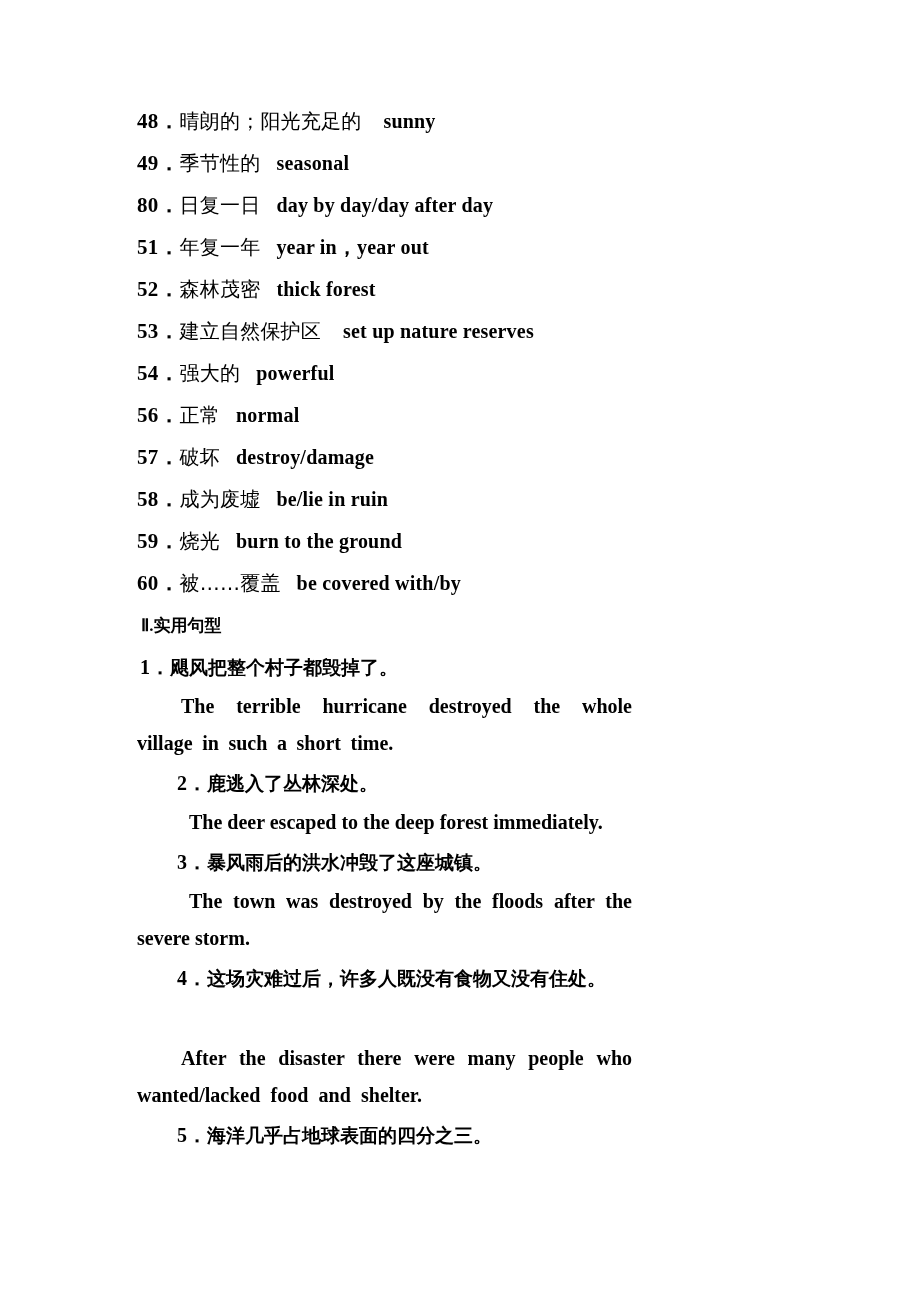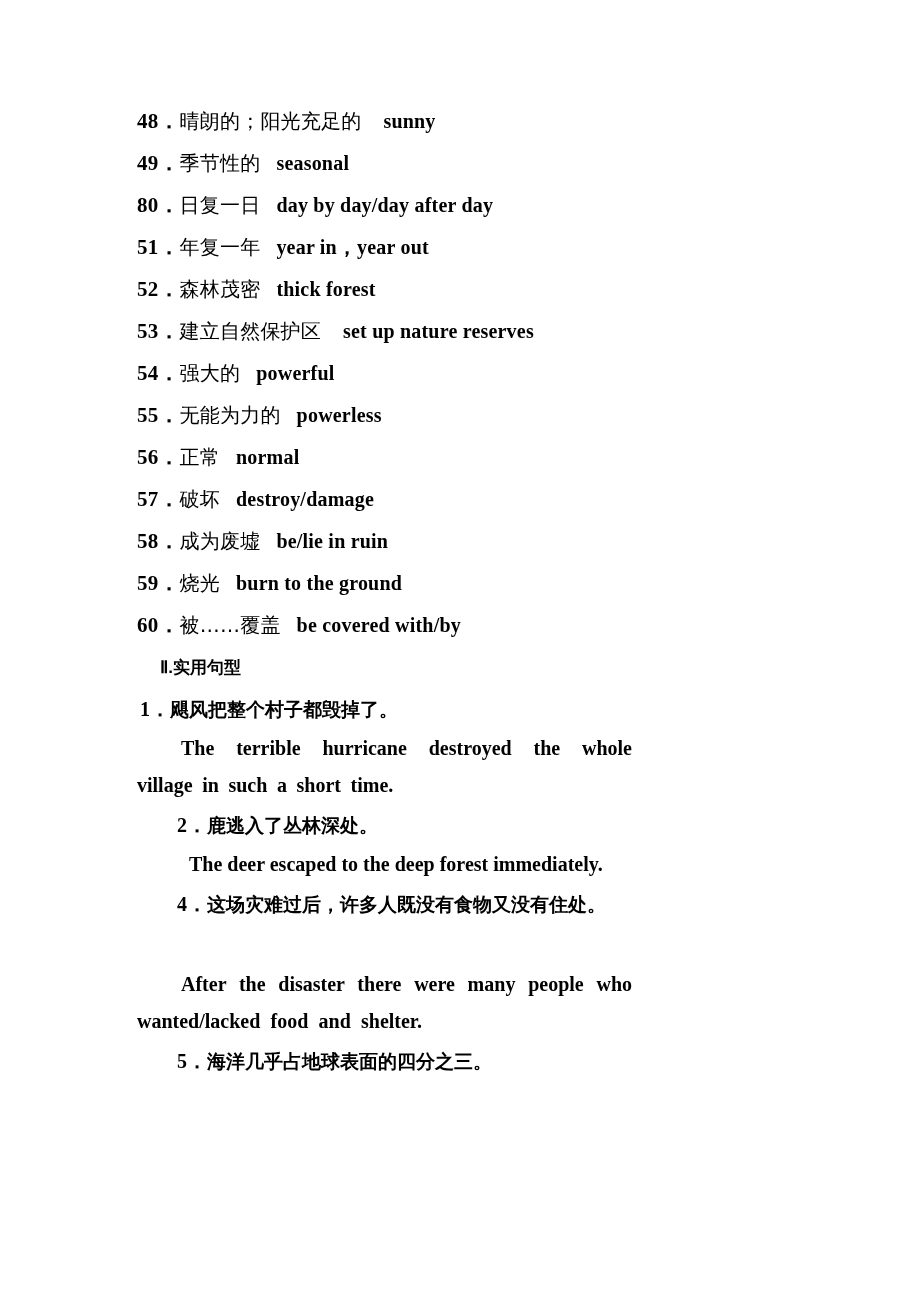--- a/index.html
+++ b/index.html
@@ -45,26 +45,26 @@
   }
   .vocab-item .en {
     font-family: "Liberation Serif", "DejaVu Serif", serif;
     font-weight: bold;
     font-size: 20px;
   }
   .gap-sm { display: inline-block; width: 16px; }
   .gap-md { display: inline-block; width: 22px; }
 
   .section-heading {
-    font-family: Liberation Sans, sans-serif;
+    font-family: Liberation Serif, serif;
     font-size: 17px;
     font-weight: bold;
     line-height: 40px;
     margin-top: 2px;
-    margin-left: 23px;
+    margin-left: 4px;
   }
   .sent-block {
     margin-top: 0;
   }
   .sent-cn {
     font-family: "DejaVu Sans", "Liberation Sans", sans-serif;
     font-size: 19px;
     font-weight: bold;
     line-height: 42px;
     margin-left: 3px;
@@ -120,23 +120,20 @@
     <li class="vocab-item">
       <span class="num">52．</span><span class="cn">森林茂密</span><span class="gap-sm"></span><span class="en">thick forest</span>
     </li>
     <li class="vocab-item">
       <span class="num">53．</span><span class="cn">建立自然保护区</span><span class="gap-md"></span><span class="en">set up nature reserves</span>
     </li>
     <li class="vocab-item">
       <span class="num">54．</span><span class="cn">强大的</span><span class="gap-sm"></span><span class="en">powerful</span>
     </li>
     <li class="vocab-item">
-      <span class="num">55．</span><span class="cn">无能为力的</span><span class="gap-sm"></span><span class="en">powerless</span>
-    </li>
-    <li class="vocab-item">
       <span class="num">56．</span><span class="cn">正常</span><span class="gap-sm"></span><span class="en">normal</span>
     </li>
     <li class="vocab-item">
       <span class="num">57．</span><span class="cn">破坏</span><span class="gap-sm"></span><span class="en">destroy/damage</span>
     </li>
     <li class="vocab-item">
       <span class="num">58．</span><span class="cn">成为废墟</span><span class="gap-sm"></span><span class="en">be/lie in ruin</span>
     </li>
     <li class="vocab-item">
       <span class="num">59．</span><span class="cn">烧光</span><span class="gap-sm"></span><span class="en">burn to the ground</span>
@@ -152,20 +149,22 @@
     <div class="sent-cn"><span class="num">1．</span><span>飓风把整个村子都毁掉了。</span></div>
     <div class="sent-en indent1 spread justify-full">The terrible hurricane destroyed the whole village in such a short time.</div>
   </div>
 
   <div class="sent-block">
     <div class="sent-cn indent"><span class="num">2．</span><span>鹿逃入了丛林深处。</span></div>
     <div class="sent-en indent2">The deer escaped to the deep forest immediately.</div>
   </div>
 
   <div class="sent-block">
+    <div class="sent-cn indent"><span class="num">3．</span><span>暴风雨后的洪水冲毁了这座城镇。</span></div>
+    <div class="sent-en indent2">The town was destroyed by the floods after the severe storm.</div>
   </div>
 
   <div class="sent-block">
     <div class="sent-cn indent"><span class="num">4．</span><span>这场灾难过后，许多人既没有食物又没有住处。</span></div>
     <div class="sent-en indent1 spread2 justify-full">After the disaster there were many people who wanted/lacked food and shelter.</div>
   </div>
 
   <div class="sent-block">
     <div class="sent-cn indent"><span class="num">5．</span><span>海洋几乎占地球表面的四分之三。</span></div>
   </div>

